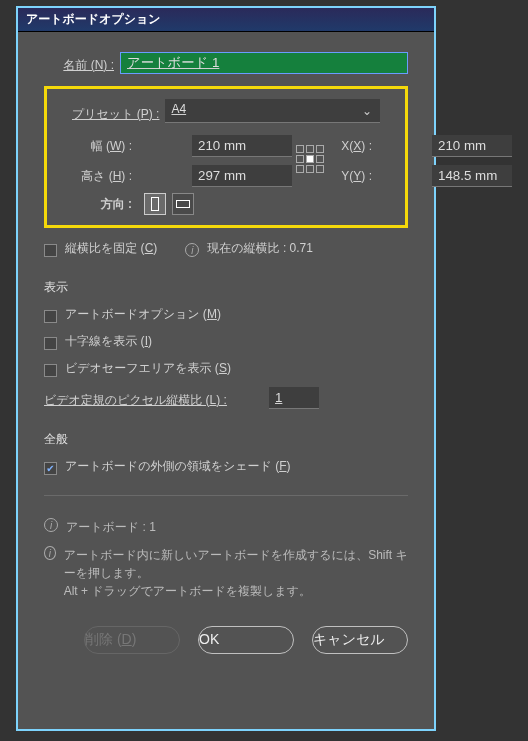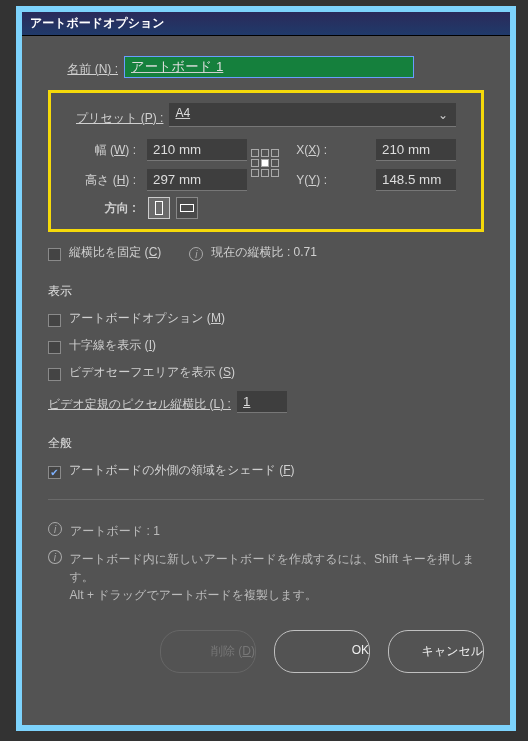--- a/index.html
+++ b/index.html
@@ -8,23 +8,23 @@
     font-family: "Meiryo", "Yu Gothic", sans-serif;
     font-size: 12px;
     color: #d0d0d0;
     width: 528px;
     height: 741px;
     position: relative;
   }
   .dialog {
     position: absolute;
     left: 16px; top: 6px;
-    width: 500px; height: 725px;
+    width: 420px; height: 725px;
     background: #535353;
-    border: 6px solid #7dd3fc;
+    border: 2px solid #7dd3fc;
   }
   .titlebar {
     background: linear-gradient(#2a2a5a, #203a6a);
     color: #fff;
     padding: 3px 8px;
     font-size: 12px;
     font-weight: bold;
     border-bottom: 1px solid #000;
   }
   .body { padding: 20px 26px 18px 26px; }
@@ -32,20 +32,21 @@
   .lbl { text-align: right; min-width: 70px; margin-right: 6px; }
   .underline { text-decoration: underline; }
   .input {
     background: #3e3e3e;
     border: none;
     border-bottom: 1px solid #777;
     color: #ddd;
     padding: 3px 6px;
     height: 22px;
     width: 100px;
+    margin-left: 36px;
   }
   .input-name {
     width: 290px;
     background: #15803d;
     border: 1px solid #6a9cff;
     color: #ddd;
     padding: 3px 6px;
     height: 22px;
   }
   .highlighted {
@@ -66,21 +67,21 @@
   .chev {
     position: absolute; right: 8px; top: 50%; transform: translateY(-50%);
     color: #ccc;
   }
   .grid2 {
     display: grid;
     grid-template-columns: 1fr auto 1fr;
     gap: 8px 4px;
     align-items: center;
   }
-  .pair { display: flex; align-items: center; gap: 5px; justify-content: space-between; }
+  .pair { display: flex; align-items: center; gap: 18px; justify-content: space-between; }
   .pair .lbl { min-width: 60px; }
   .refpoint {
     width: 32px; height: 32px;
     display: grid;
     grid-template-columns: repeat(3, 8px);
     grid-template-rows: repeat(3, 8px);
     gap: 2px;
     justify-self: center;
     align-self: center;
   }
@@ -119,24 +120,24 @@
   .info-box .line { display: flex; gap: 8px; margin-bottom: 10px; line-height: 1.5; }
   .buttons {
     display: flex; gap: 18px; justify-content: flex-end;
     margin-top: 26px;
   }
   .btn {
     border: 1px solid #c0c0c0;
     border-radius: 20px;
     background: transparent;
     color: #eee;
-    padding: 12px 0;
+    padding: 4px 0;
     width: 96px;
-    text-align: right;
-    font-size: 12px;
+    text-align: left;
+    font-size: 14px;
   }
   .btn.disabled { color: #777; border-color: #666; }
   .input-small { width: 50px; }
 </style>
 </head>
 <body>
 
 <div class="dialog">
   <div class="titlebar">アートボードオプション</div>
   <div class="body">

